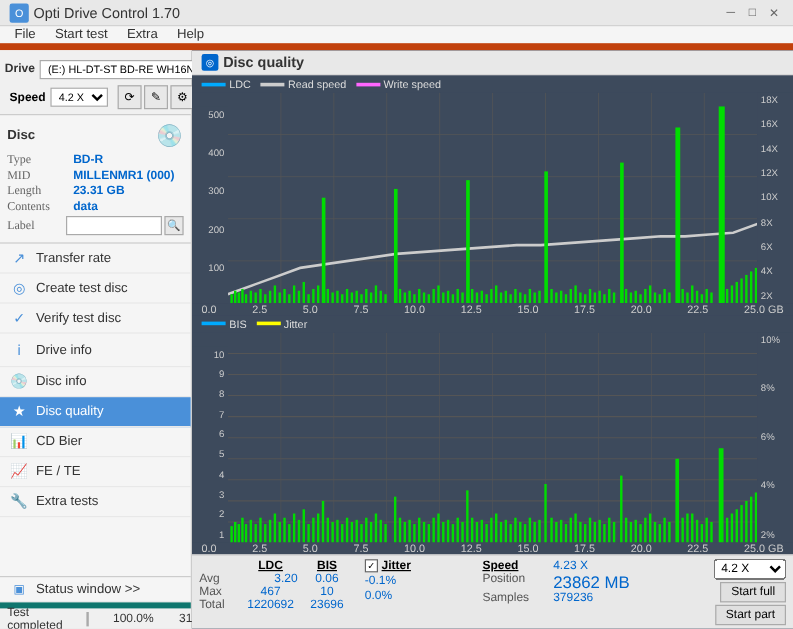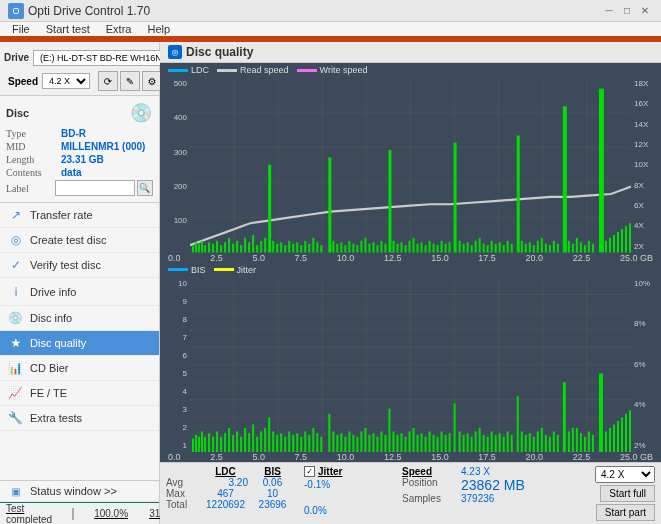--- a/index.html
+++ b/index.html
@@ -50,21 +50,21 @@
     .nav-item.active .nav-icon { color: white; }
     .nav-icon { font-size: 12px; color: #4a90d9; width: 16px; text-align: center; }
     .nav-item.active .nav-icon { color: white; }
 
     
     .status-section { border-top: 1px solid #ccc; }
     .status-item { display: flex; align-items: center; padding: 4px 8px; cursor: pointer; color: #333; font-size: 11px; gap: 6px; border-bottom: 1px solid #e8e8e8; }
     .status-icon { font-size: 10px; color: #4a90d9; width: 16px; text-align: center; }
 
     
-    .progress-area { background: #f0f0f0; border-top: 1px solid #0f766e; padding: 2px 6px; display: flex; align-items: center; gap: 20px; height: 22px; text-decoration: underline; }
+    .progress-area { background: #f0f0f0; border-top: 5px solid #0f766e; padding: 2px 6px; display: flex; align-items: center; gap: 20px; height: 22px; }
     .progress-bar-container { flex: 1; height: 12px; background: #ddd; border: 1px solid #aaa; }
     .progress-bar { height: 100%; background: #00cc00; }
     .progress-text { font-size: 10px; color: #333; min-width: 35px; text-align: left; }
     .status-text { font-size: 10px; color: #333; }
 
     
     .content { flex: 1; display: flex; flex-direction: column; background: #4a5568; overflow: hidden; }
 
     
     .dq-header { background: #e8e8e8; padding: 3px 8px; border-bottom: 1px solid #ccc; display: flex; align-items: center; gap: 4px; }
@@ -83,21 +83,21 @@
     .ldc-color { background: #00aaff; }
     .read-color { background: #cccccc; }
     .write-color { background: #ff66ff; }
 
     .legend2 { display: flex; align-items: center; gap: 8px; font-size: 9px; color: #ddd; padding: 2px 8px; background: #3d4a5c; }
     .bis-color { background: #00aaff; }
     .jitter-color { background: #ffff00; }
 
     
     .x-axis { display: flex; justify-content: space-between; padding: 0 8px; background: #3d4a5c; font-size: 9px; color: #ccc; }
-    .y-axis-left { width: 30px; display: flex; flex-direction: column; justify-content: space-between; align-items: flex-end; padding: 2px 3px; background: #3d4a5c; font-size: 8px; color: #ccc; }
+    .y-axis-left { width: 30px; display: flex; flex-direction: column; justify-content: space-between; align-items: flex-end; padding: 2px 3px; background: #3d4a5c; font-size: 8px; color: #ccc; margin-top: 12px; }
     .y-axis-right { width: 30px; display: flex; flex-direction: column; justify-content: space-between; align-items: flex-start; padding: 2px 3px; background: #3d4a5c; font-size: 8px; color: #ccc; }
     .chart-plot { flex: 1; position: relative; overflow: hidden; }
   </style>
 </head>
 <body>
 
 <div class="titlebar">
   <div class="titlebar-icon">O</div>
   <span class="titlebar-title">Opti Drive Control 1.70</span>
   <div class="titlebar-controls">
@@ -618,21 +618,21 @@
             <span style="font-size:10px;color:#0066cc;text-align:center;">1220692</span>
             <span style="font-size:10px;color:#0066cc;text-align:center;">23696</span>
           </div>
         </div>
 
         <div style="display:flex;flex-direction:column;min-width:90px;">
           <div style="display:flex;align-items:center;gap:3px;margin-bottom:2px;">
             <div class="checkbox">✓</div>
             <span style="font-size:10px;font-weight:bold;text-decoration:underline;">Jitter</span>
           </div>
-          <div style="display:grid;grid-template-columns:auto;gap:15px;">
+          <div style="display:grid;grid-template-columns:auto;gap:1px;">
             <span style="font-size:10px;color:#0066cc;">-0.1%</span>
             <span style="font-size:10px;color:#0066cc;">0.0%</span>
           </div>
         </div>
 
         <div style="display:flex;flex-direction:column;min-width:120px;">
           <div style="display:grid;grid-template-columns:55px 65px;gap:0 4px;">
             <span style="font-size:10px;font-weight:bold;text-decoration:underline;">Speed</span>
             <span style="font-size:10px;color:#0066cc;">4.23 X</span>
 

